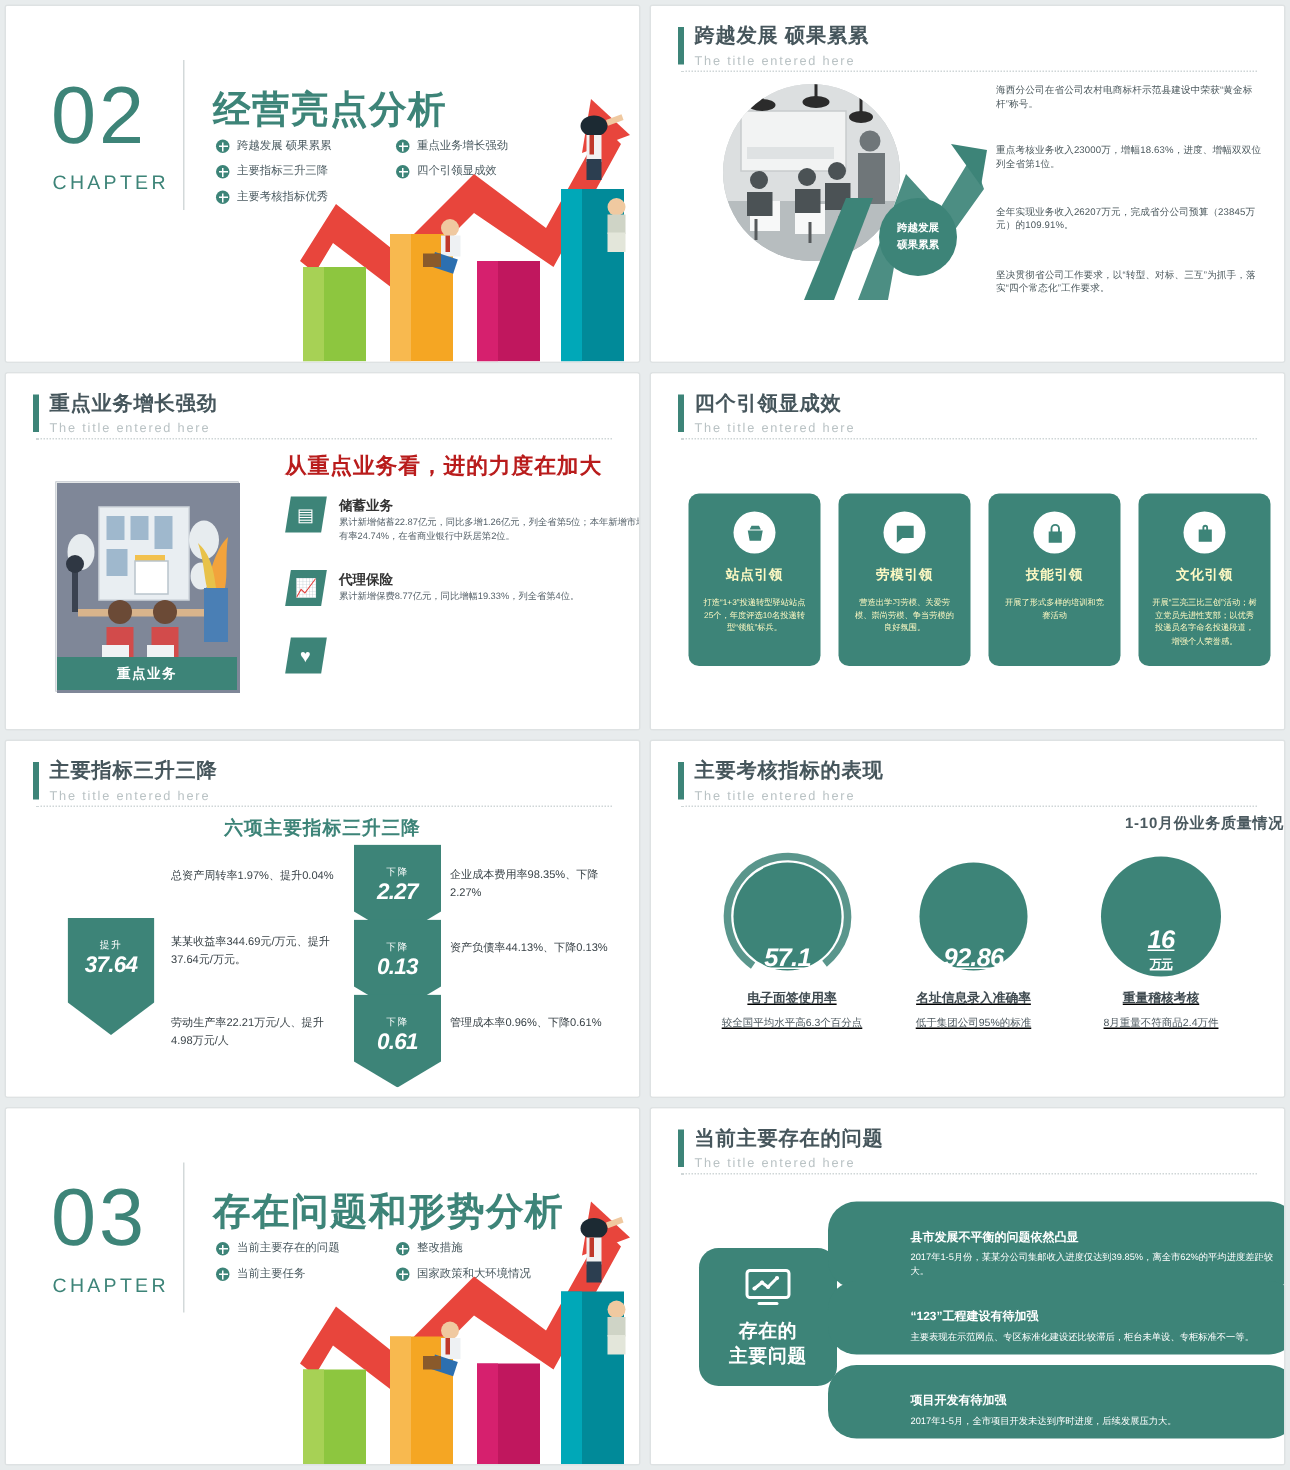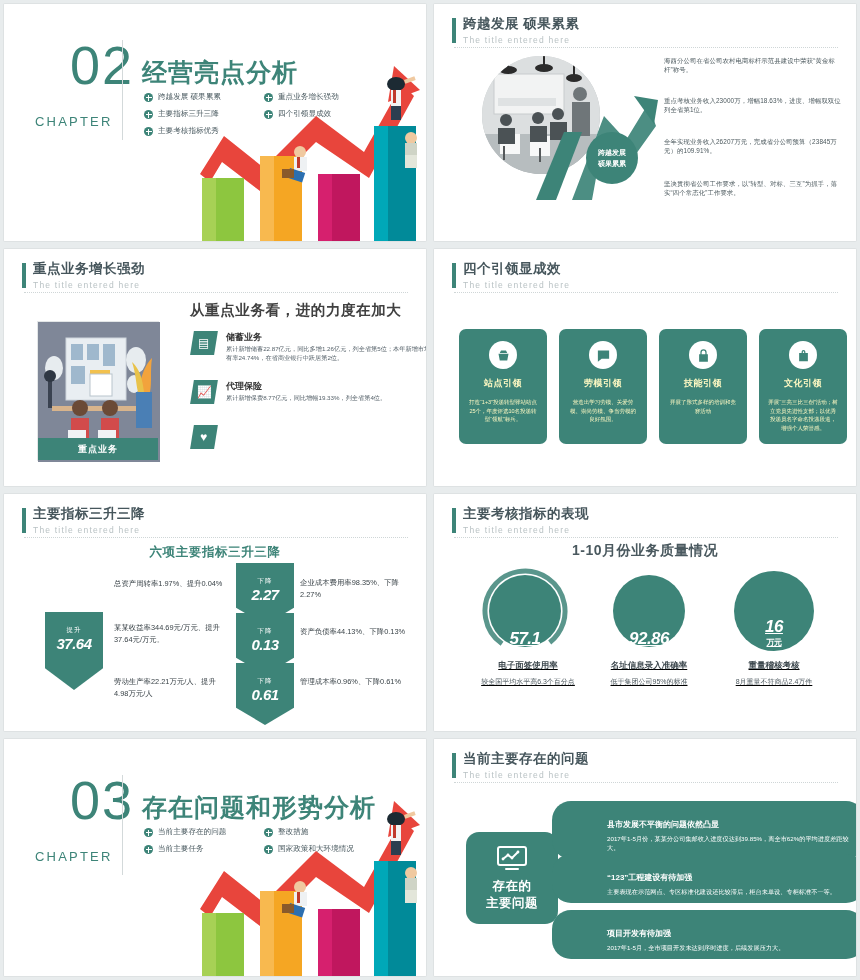--- a/index.html
+++ b/index.html
@@ -11,21 +11,21 @@
   .slide-inner { position:absolute; inset:0; background:#ffffff; }
 
   
   .hdr { position:absolute; left:18px; top:13px; right:18px; }
   .hdr .bar { position:absolute; left:0; top:1px; width:4px; height:25px; background:#3d8478; }
   .hdr .t { margin-left:11px; font-size:13.5px; font-weight:bold; color:#46565c; letter-spacing:.5px; line-height:14px; }
   .hdr .s { margin-left:11px; font-size:8.5px; color:#b9c2c4; letter-spacing:1.2px; line-height:11px; margin-top:4px; }
   .hdr .rule { position:absolute; left:2px; right:0; top:30px; border-top:1px dotted #cfd6d7; }
 
   
-  .ch-num { position:absolute; left:30px; top:36px; font-size:54px; color:#3d8478; font-weight:300; letter-spacing:2px; line-height:50px; font-family:"Liberation Sans",sans-serif;margin-left:36px; }
+  .ch-num { position:absolute; left:30px; top:48px; font-size:54px; color:#3d8478; font-weight:300; letter-spacing:2px; line-height:50px; font-family:"Liberation Sans",sans-serif; }
   .ch-lbl { position:absolute; left:31px; top:110px; font-size:13px; color:#3d8478; letter-spacing:2.2px; }
   .ch-div { position:absolute; left:118px; top:36px; width:1px; height:100px; background:#d3d9da; }
   .ch-title { position:absolute; left:138px; top:52px; font-size:25px; font-weight:bold; color:#3d8478; letter-spacing:1px; }
   .ch-bullets { position:absolute; left:140px; top:88px; width:240px; display:flex; flex-wrap:wrap; }
   .ch-b { width:50%; display:flex; align-items:flex-start; margin-bottom:7px; }
   .ch-b .dot { flex:none; width:9px; height:9px; border-radius:50%; background:#3d8478; position:relative; margin-right:5px; margin-top:1px; }
   .ch-b .dot:before { content:""; position:absolute; left:4px; top:1.5px; width:1px; height:6px; background:#fff; }
   .ch-b .dot:after  { content:""; position:absolute; left:1.5px; top:4px; width:6px; height:1px; background:#fff; }
   .ch-b .txt { font-size:7.6px; color:#4a5a60; line-height:9px; }
 
@@ -37,21 +37,21 @@
   .s2-circle { position:absolute; left:48px; top:52px; width:118px; height:118px; border-radius:50%;
     background:linear-gradient(160deg,#d9dcdd,#b6bcbe 55%,#9aa2a5); overflow:hidden; }
   .s2-para { position:absolute; right:14px; font-size:6.4px; color:#4b585d; line-height:9.2px; width:178px; letter-spacing:.1px; }
   .s2-badge { position:absolute; left:152px; top:128px; width:52px; height:52px; border-radius:50%; background:#3d8478; color:#fff;
     font-size:7px; display:flex; flex-direction:column; align-items:center; justify-content:center; line-height:11px; font-weight:bold;}
 
   
   .s3-img { position:absolute; left:33px; top:72px; width:122px; height:140px; background:#7c8596; border:1px solid #e3e6e7; }
   .s3-cap { position:absolute; left:0; right:0; bottom:0; height:22px; background:#3d8478; color:#fff; font-size:9px; font-weight:bold;
     display:flex; align-items:center; justify-content:center; letter-spacing:1px; }
-  .s3-h { position:absolute; left:186px; top:52px; font-size:14.5px; font-weight:bold; color:#404040; letter-spacing:.6px; }
+  .s3-h { position:absolute; left:186px; top:52px; font-size:14.5px; font-weight:bold; color:#b91c1c; letter-spacing:.6px; }
   .s3-item { position:absolute; left:188px; display:flex; }
   .s3-ic { flex:none; width:24px; height:24px; background:#3d8478; transform:skewX(-9deg); margin-right:10px; color:#fff;
      display:flex; align-items:center; justify-content:center; font-size:12px; }
   .s3-ic span { transform:skewX(9deg); }
   .s3-t { font-size:9px; font-weight:bold; color:#333; line-height:12px; }
   .s3-d { font-size:6.2px; color:#56626a; line-height:8.6px; margin-top:2px; width:215px; }
 
   
   .cards { position:absolute; left:25px; top:80px; display:flex; gap:12px; }
   .card { width:88px; height:115px; background:#3d8478; border-radius:7px; color:#fef9c3; padding-top:12px; text-align:center; }
@@ -63,21 +63,21 @@
   
   .s5-h { position:absolute; left:0; right:0; top:50px; text-align:center; font-size:12.5px; font-weight:bold; color:#3d8478; letter-spacing:.6px; }
   .chev { position:absolute; width:58px; height:62px; background:#3d8478; color:#fff; text-align:center;
      clip-path:polygon(0 0,100% 0,100% 72%,50% 100%,0 72%); padding-top:14px; }
   .chev .lb { font-size:6.5px; letter-spacing:1px; }
   .chev .vl { font-size:15px; font-weight:bold; font-style:italic; letter-spacing:-.5px; line-height:18px; }
   .chev.big { width:58px; height:78px; }
   .s5-txt { position:absolute; font-size:7.4px; color:#3a4348; line-height:11.5px; width:110px; }
 
   
-  .s6-h { position:absolute; left:0; right:0; top:48px; text-align:center; font-size:14px; font-weight:bold; color:#4a595f; letter-spacing:.5px; }
+  .s6-h { position:absolute; left:0; right:0; top:48px; text-align:right; font-size:10px; font-weight:bold; color:#4a595f; letter-spacing:.5px; }
   .donut { position:absolute; width:72px; height:72px; border-radius:50%; background:#3d8478; color:#fff;
      display:flex; align-items:flex-end; justify-content:center; font-size:17px; font-weight:bold; font-style:italic; line-height:16px; letter-spacing:-.5px;text-decoration:underline; }
   .donut .num { text-align:center; padding:0 6px; }
   .donut .unit { font-size:8px; font-style:normal; font-weight:bold; display:block; }
   .s6-lab { position:absolute; text-align:center; width:130px;text-decoration:underline; }
   .s6-lab .a { font-size:8.5px; font-weight:bold; color:#3f4a50; }
   .s6-lab .b { font-size:7px; color:#4e5a60; margin-top:5px; }
 
   
   .s8-left { position:absolute; left:32px; top:93px; width:92px; height:92px; background:#3d8478; border-radius:13px; color:#fff;

